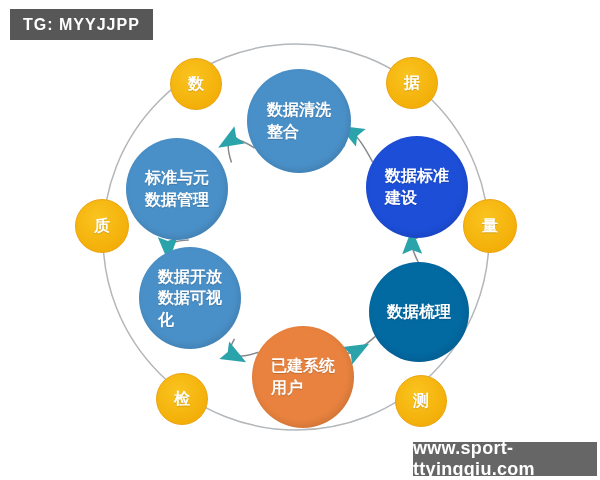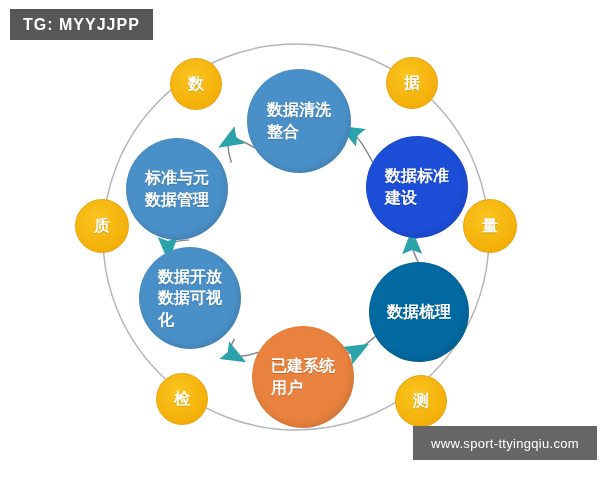--- a/index.html
+++ b/index.html
@@ -10,24 +10,24 @@
   .stage { position:absolute; left:0; top:0; width:600px; height:480px; }
   svg.layer { position:absolute; left:0; top:0; }
 
   .tg-box {
     position:absolute; left:10px; top:9px;
     background:#575757; color:#ffffff;
     font-size:16px; font-weight:bold; letter-spacing:1px;
     padding:6px 13px; line-height:1.2;
   }
   .site-bar {
-    position:absolute; right:3px; bottom:20px;
+    position:absolute; right:3px; bottom:4px;
     width:184px; height:34px;
     background:#666666; color:#ffffff;
-    font-size:13px; font-weight:normal; letter-spacing:0.3px;
+    font-size:18px; font-weight:bold; letter-spacing:0.3px;
     display:flex; align-items:center; justify-content:center;
   }
 
   .node {
     position:absolute; border-radius:50%;
     display:flex; align-items:center; justify-content:center;
     text-align:left; color:#ffffff; font-weight:bold;
     font-size:16px; line-height:1.35; white-space:pre-line;
     text-shadow:0 1px 1px rgba(0,0,0,0.18);
     box-shadow:inset -2px -3px 6px rgba(0,0,0,0.10);

